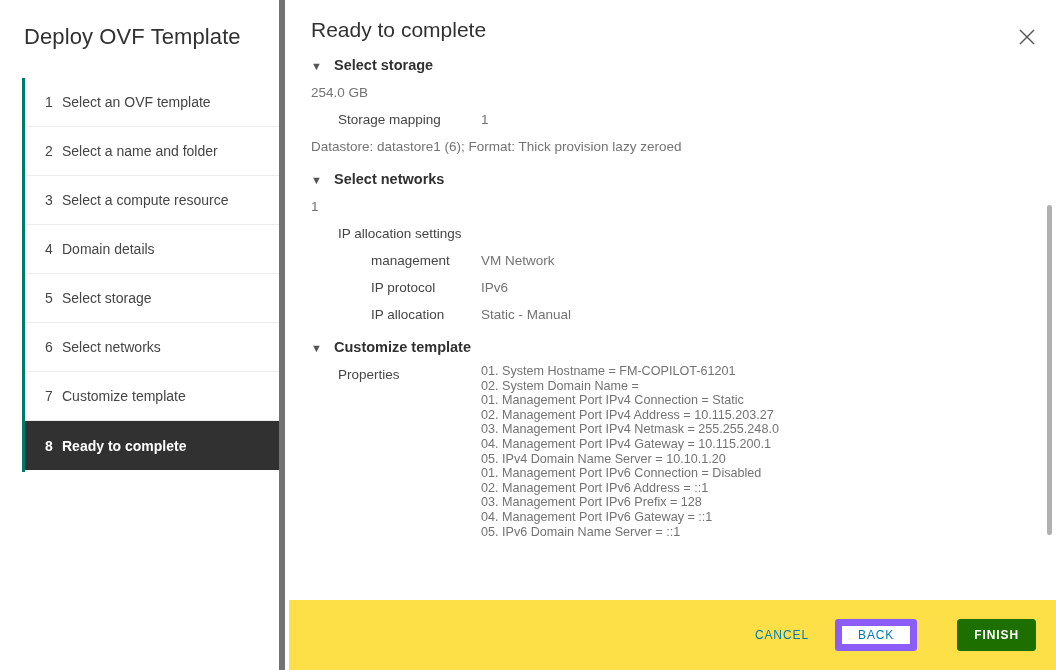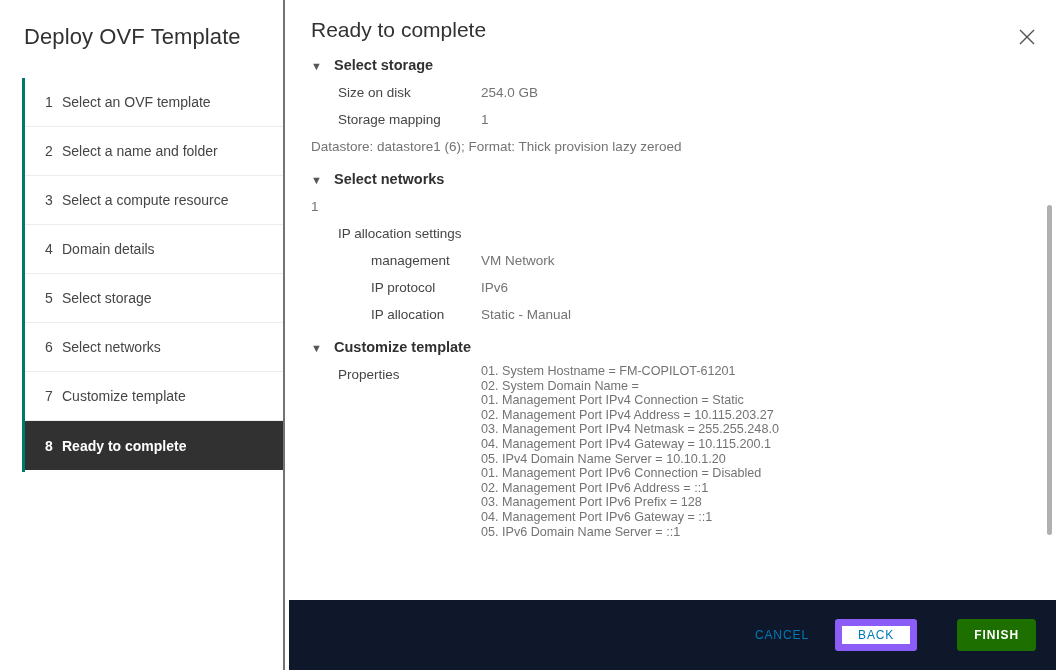--- a/index.html
+++ b/index.html
@@ -18,21 +18,21 @@
     display: flex;
     width: 1056px;
     height: 670px;
     position: relative;
   }
   
   .sidebar {
     width: 285px;
     min-width: 285px;
     height: 670px;
-    border-right: 2px solid #737373;
+    border-right: 6px solid #737373;
     box-sizing: border-box;
     background: #ffffff;
     position: relative;
   }
   .wizard-title {
     font-size: 22px;
     font-weight: 400;
     color: #313131;
     padding: 24px 0 0 24px;
     letter-spacing: 0.1px;
@@ -190,21 +190,21 @@
     position: absolute;
     left: 4px;
     right: 0;
     bottom: 0;
     height: 70px;
     display: flex;
     align-items: center;
     justify-content: flex-end;
     padding-right: 20px;
     box-sizing: border-box;
-    background: #0f172a;
+    background: #fde047;
   }
   .btn {
     font-family: "Liberation Sans", sans-serif;
     font-size: 12px;
     letter-spacing: 0.9px;
     text-transform: uppercase;
     height: 32px;
     padding: 0 16px;
     margin-left: 10px;
     border-radius: 3px;
@@ -292,21 +292,20 @@
     </div>
 
     <div class="content">
 
       <div class="section">
         <div class="section-head">
           <span class="caret">▼</span>
           <span>Select storage</span>
         </div>
         <div class="row">
-          <div class="k">Size on disk</div>
           <div class="v">254.0 GB</div>
         </div>
         <div class="row">
           <div class="k">Storage mapping</div>
           <div class="v">1</div>
         </div>
         <div class="row">
           <div class="v">Datastore: datastore1 (6); Format: Thick provision lazy zeroed</div>
         </div>
       </div>

